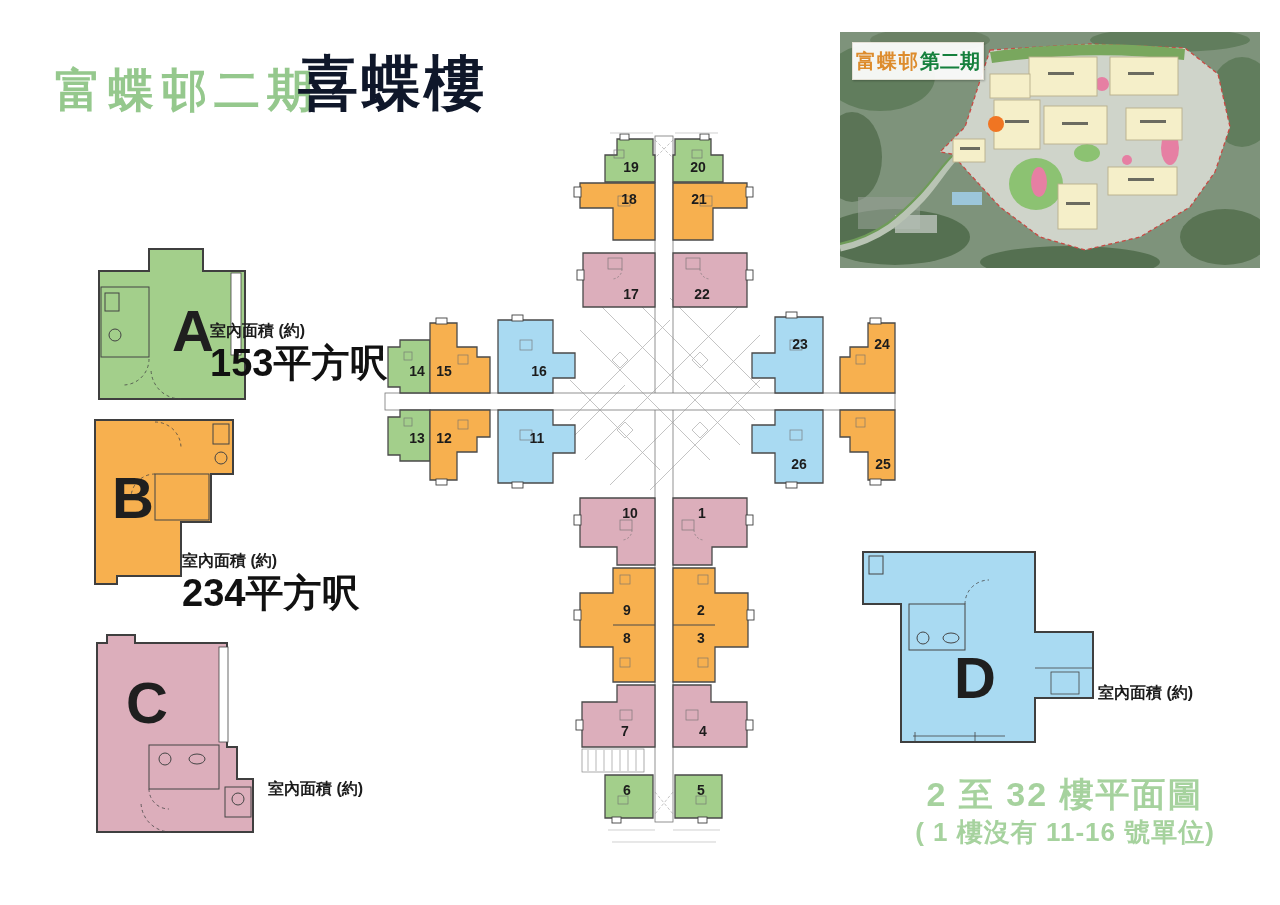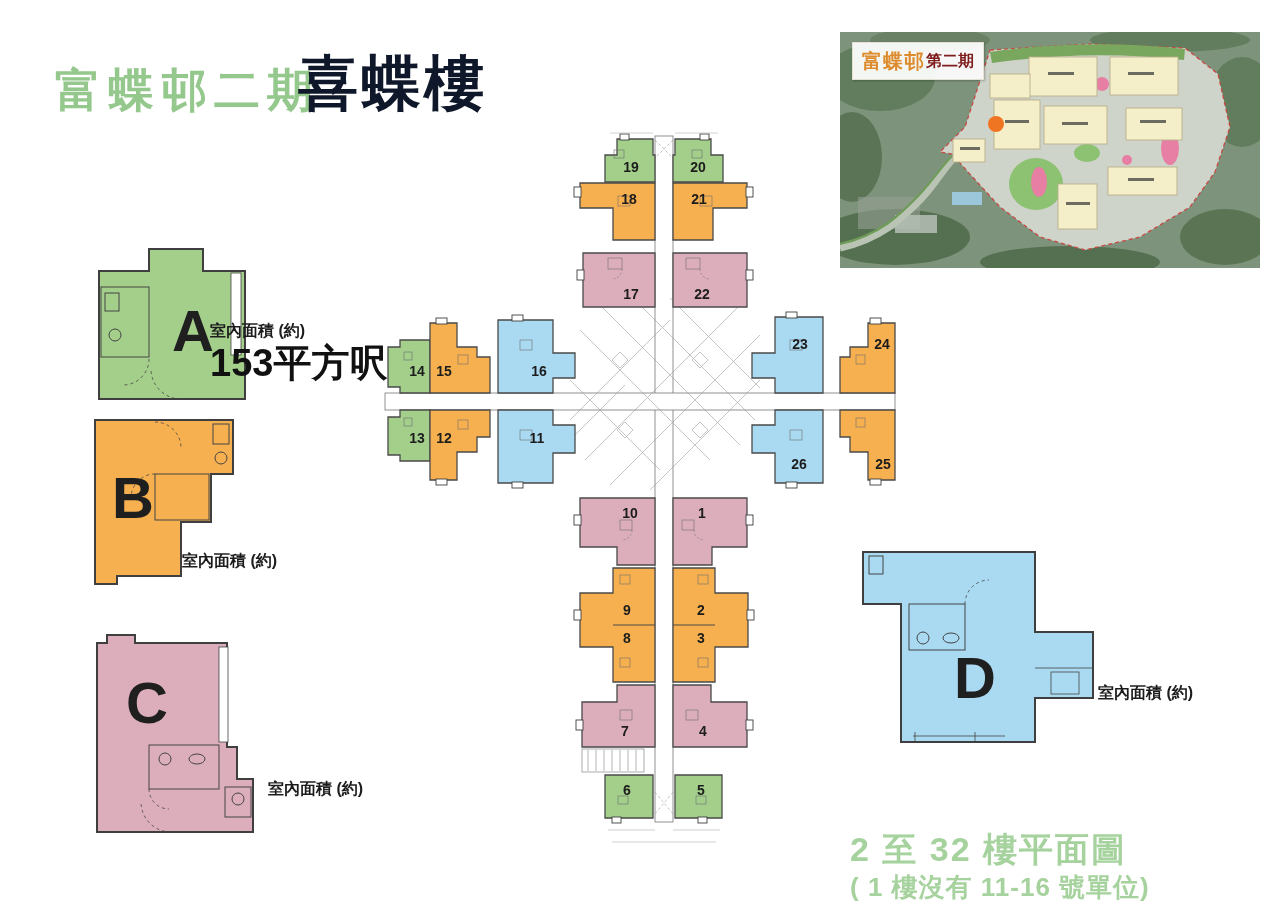--- a/index.html
+++ b/index.html
@@ -9,30 +9,30 @@
   .estate-title{position:absolute;left:55px;top:60px;font-size:46px;font-weight:bold;
 romance    color:#95c88d;letter-spacing:7px;white-space:nowrap;}
   .estate-title{color:#95c88d;}
   .building-title{position:absolute;left:298px;top:44px;font-size:60px;font-weight:bold;
     color:#0f172a;letter-spacing:3px;white-space:nowrap;}
   
   .caption{position:absolute;color:#1c1c1c;line-height:1.1;}
   .caption .lab{font-size:16px;font-weight:bold;}
   .caption .val{font-size:38px;font-weight:bold;margin-top:3px;color:#111;}
   
-  .footer{position:absolute;left:850px;top:828px;width:430px;
+  .footer{position:absolute;left:850px;top:773px;width:430px;text-align:center;
     color:#a6d29e;font-weight:bold;line-height:1.25;}
   .footer .l1{font-size:34px;letter-spacing:2px;}
   .footer .l2{font-size:26px;letter-spacing:1px;}
   
   .sitemap{position:absolute;left:840px;top:32px;width:420px;height:236px;}
   .sitemap-label{position:absolute;left:12px;top:10px;width:130px;height:36px;background:rgba(255,255,255,.93);
     border:1px solid #e3e0d5;display:flex;align-items:center;justify-content:center;gap:1px;box-shadow:1px 1px 2px rgba(0,0,0,.25);}
   .sitemap-label .est{font-size:20px;font-weight:bold;color:#dd8c2d;letter-spacing:1px;}
-  .sitemap-label .ph{font-size:16px;font-weight:bold;color:#7f1d1d;}
+  .sitemap-label .ph{font-size:20px;font-weight:bold;color:#15803d;}
   svg text.unit-no{font-size:14px;font-weight:bold;fill:#1c1c1c;text-anchor:middle;
     font-family:"Liberation Sans",sans-serif;}
   svg text.big-letter{font-size:58px;font-weight:bold;fill:#1f1f1f;text-anchor:middle;
     font-family:"Liberation Sans",sans-serif;}
   .abs{position:absolute;}
 </style>
 </head>
 <body>
 
 <div class="page">
@@ -125,20 +125,21 @@
       <rect x="70" y="64" width="54" height="46"></rect>
       <rect x="128" y="14" width="16" height="20"></rect>
       <circle cx="136" cy="48" r="6"></circle>
       <path d="M70,12 A26,26 0 0 1 96,38" stroke-dasharray="3,3" stroke-width="0.8"></path>
       <path d="M70,64 A24,24 0 0 0 46,88" stroke-dasharray="3,3" stroke-width="0.8"></path>
     </g>
     <text class="big-letter" x="48" y="108">B</text>
   </svg>
   <div class="caption" style="left:182px;top:552px">
     <div class="lab">室內面積 (約)</div>
+    <div class="val">234平方呎</div>
   </div>
 
   <svg class="abs" style="left:85px;top:627px" width="180" height="232" viewBox="0 0 180 232">
     <path d="M12,16 L22,16 L22,8 L50,8 L50,16 L142,16 L142,120 L152,120 L152,152 L168,152 L168,205 L12,205 Z" stroke="#3f3f3f" stroke-width="2" fill="#dcaebb"></path>
     <g fill="none" stroke="#444" stroke-width="1">
       <rect x="134" y="20" width="9" height="95" fill="#ffffff" stroke-width="0.8"></rect>
       <rect x="64" y="118" width="70" height="44"></rect>
       <circle cx="80" cy="132" r="6"></circle>
       <ellipse cx="112" cy="132" rx="8" ry="5"></ellipse>
       <rect x="140" y="160" width="26" height="30"></rect>

